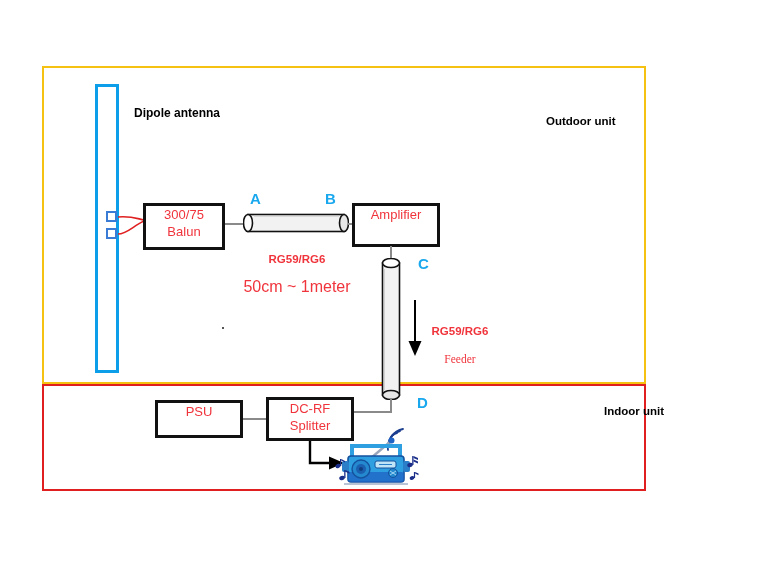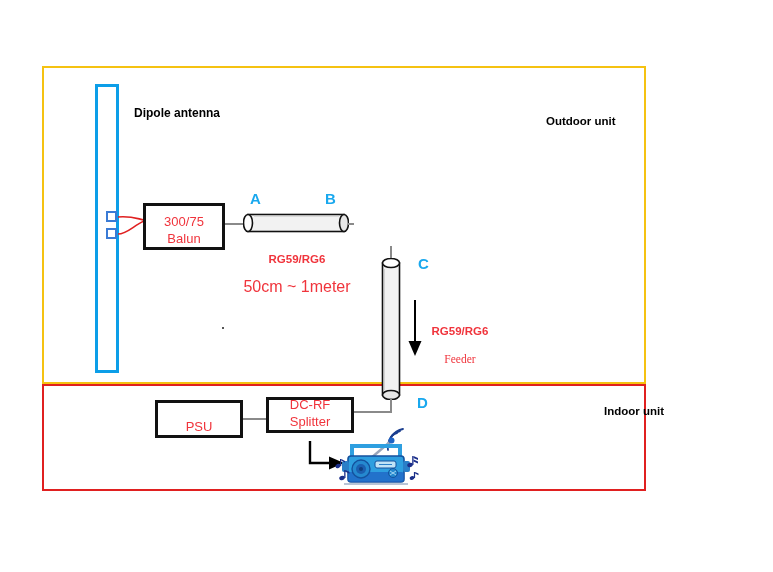--- a/index.html
+++ b/index.html
@@ -73,34 +73,34 @@
     background: #ffffff;
   }
   #terminal-top    { left: 106px; top: 211px; }
   #terminal-bottom { left: 106px; top: 228px; }
 
   
   .comp-box {
     border: 3px solid #111111;
     background: #ffffff;
     display: flex;
-    align-items: flex-end;
+    align-items: flex-start;
     justify-content: center;
     text-align: center;
   }
   .comp-box .comp-text {
     color: #f0343c;
     font-size: 13px;
     line-height: 17px;
     white-space: pre-line;
   }
   #balun-box     { left: 143px; top: 203px; width: 82px; height: 47px; }
   #amplifier-box { left: 352px; top: 203px; width: 88px; height: 44px; }
   #psu-box       { left: 155px; top: 400px; width: 88px; height: 38px; }
-  #splitter-box  { left: 266px; top: 397px; width: 88px; height: 36px; }
+  #splitter-box  { left: 266px; top: 397px; width: 88px; height: 44px; }
 
   
   .wire-h {
     height: 2px;
     background: #8a8a8a;
   }
   .wire-v {
     width: 2px;
     background: #8a8a8a;
   }
@@ -211,20 +211,23 @@
     <line x1="11" y1="3.2" x2="96" y2="3.2" stroke="#cfcfcf" stroke-width="1"></line>
   </svg>
 
   <div class="abs wire-h" id="wire-coax-amp"></div>
 
   <div class="abs cable-label" id="coax-h-label">
     <div>RG59/RG6</div>
     <div class="sub">50cm ~ 1meter</div>
   </div>
 
+  <div class="abs comp-box" id="amplifier-box">
+    <span class="comp-text">Amplifier</span>
+  </div>
 
   <div class="abs wire-v" id="wire-amp-feeder"></div>
 
   <svg class="abs" id="coax-v" viewBox="0 0 20 142" preserveAspectRatio="none">
     <rect x="1.5" y="5" width="17" height="132" fill="#f2f2f2" stroke="#111111" stroke-width="1.6"></rect>
     <ellipse cx="10" cy="5" rx="8.5" ry="4.5" fill="#ffffff" stroke="#111111" stroke-width="1.6"></ellipse>
     <ellipse cx="10" cy="137" rx="8.5" ry="4.5" fill="#e6e6e6" stroke="#111111" stroke-width="1.6"></ellipse>
     <line x1="3.4" y1="11" x2="3.4" y2="132" stroke="#cfcfcf" stroke-width="1"></line>
   </svg>
 

